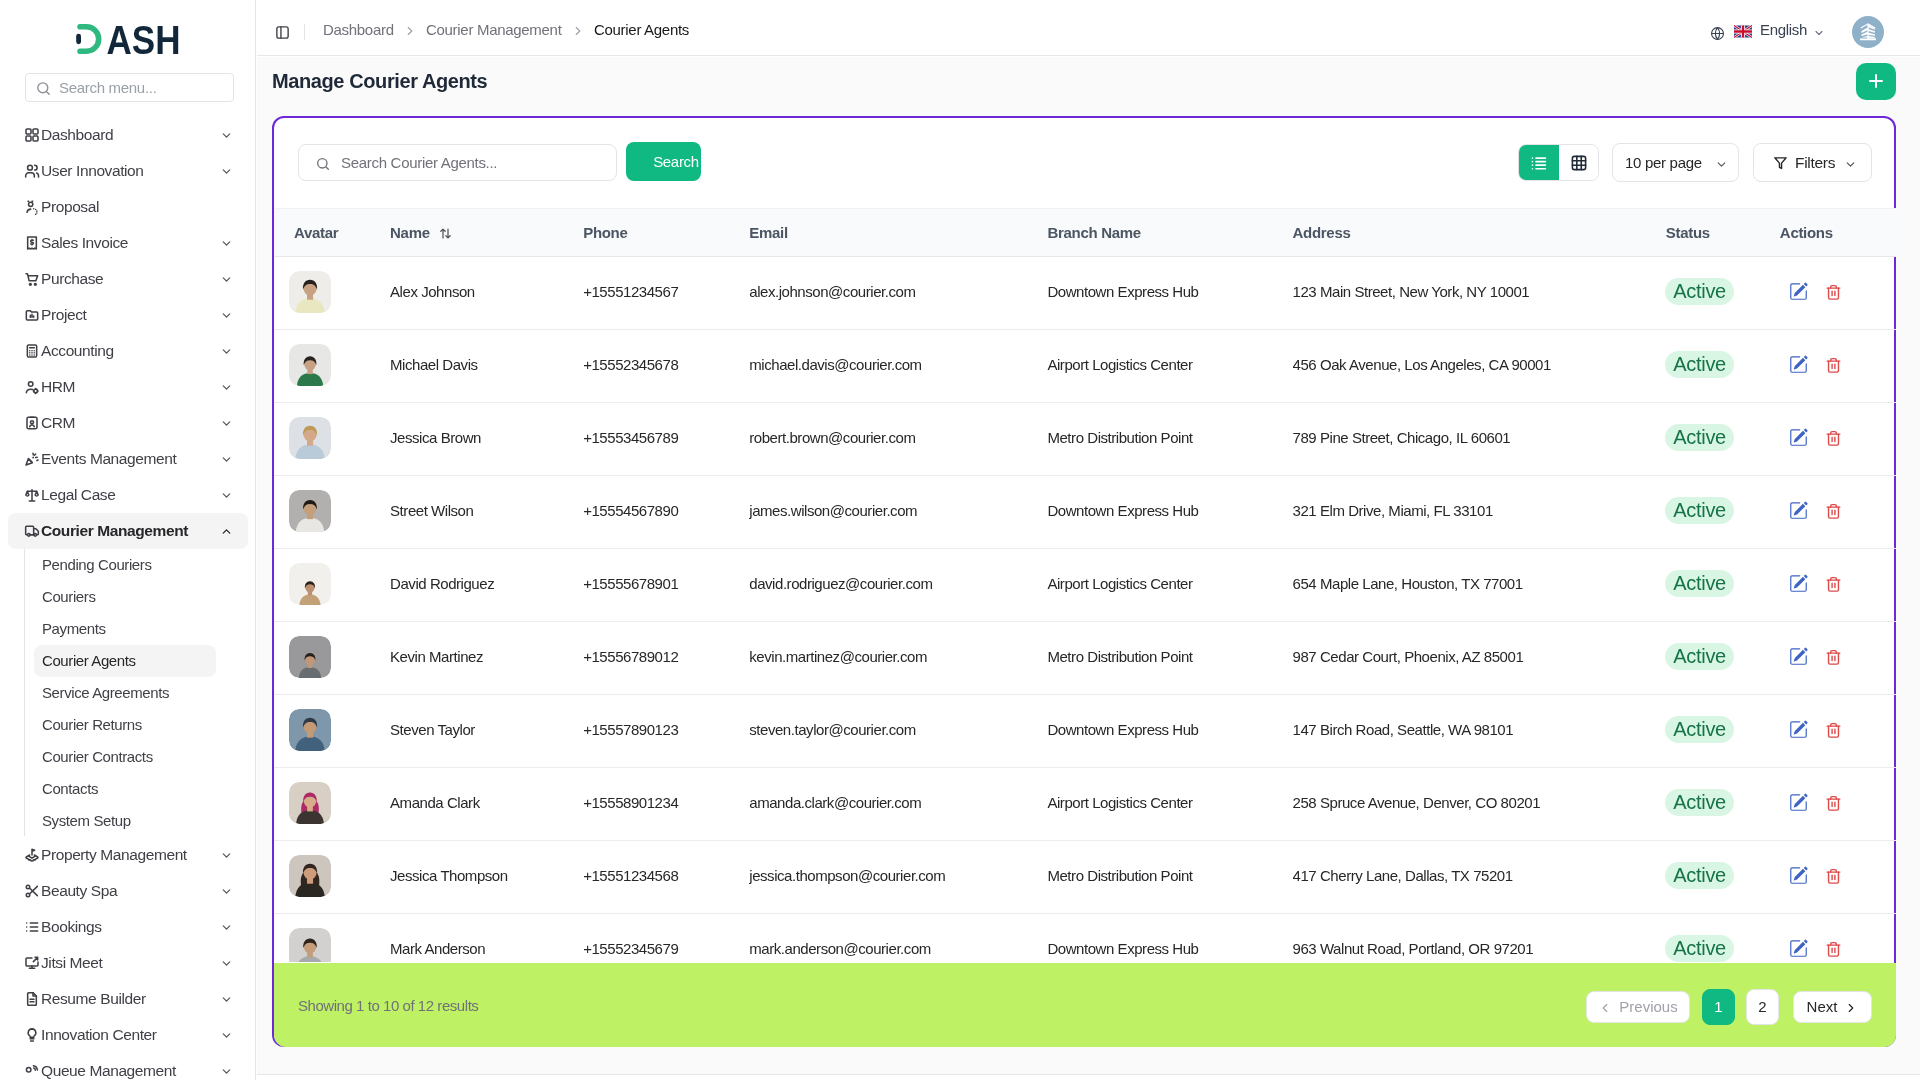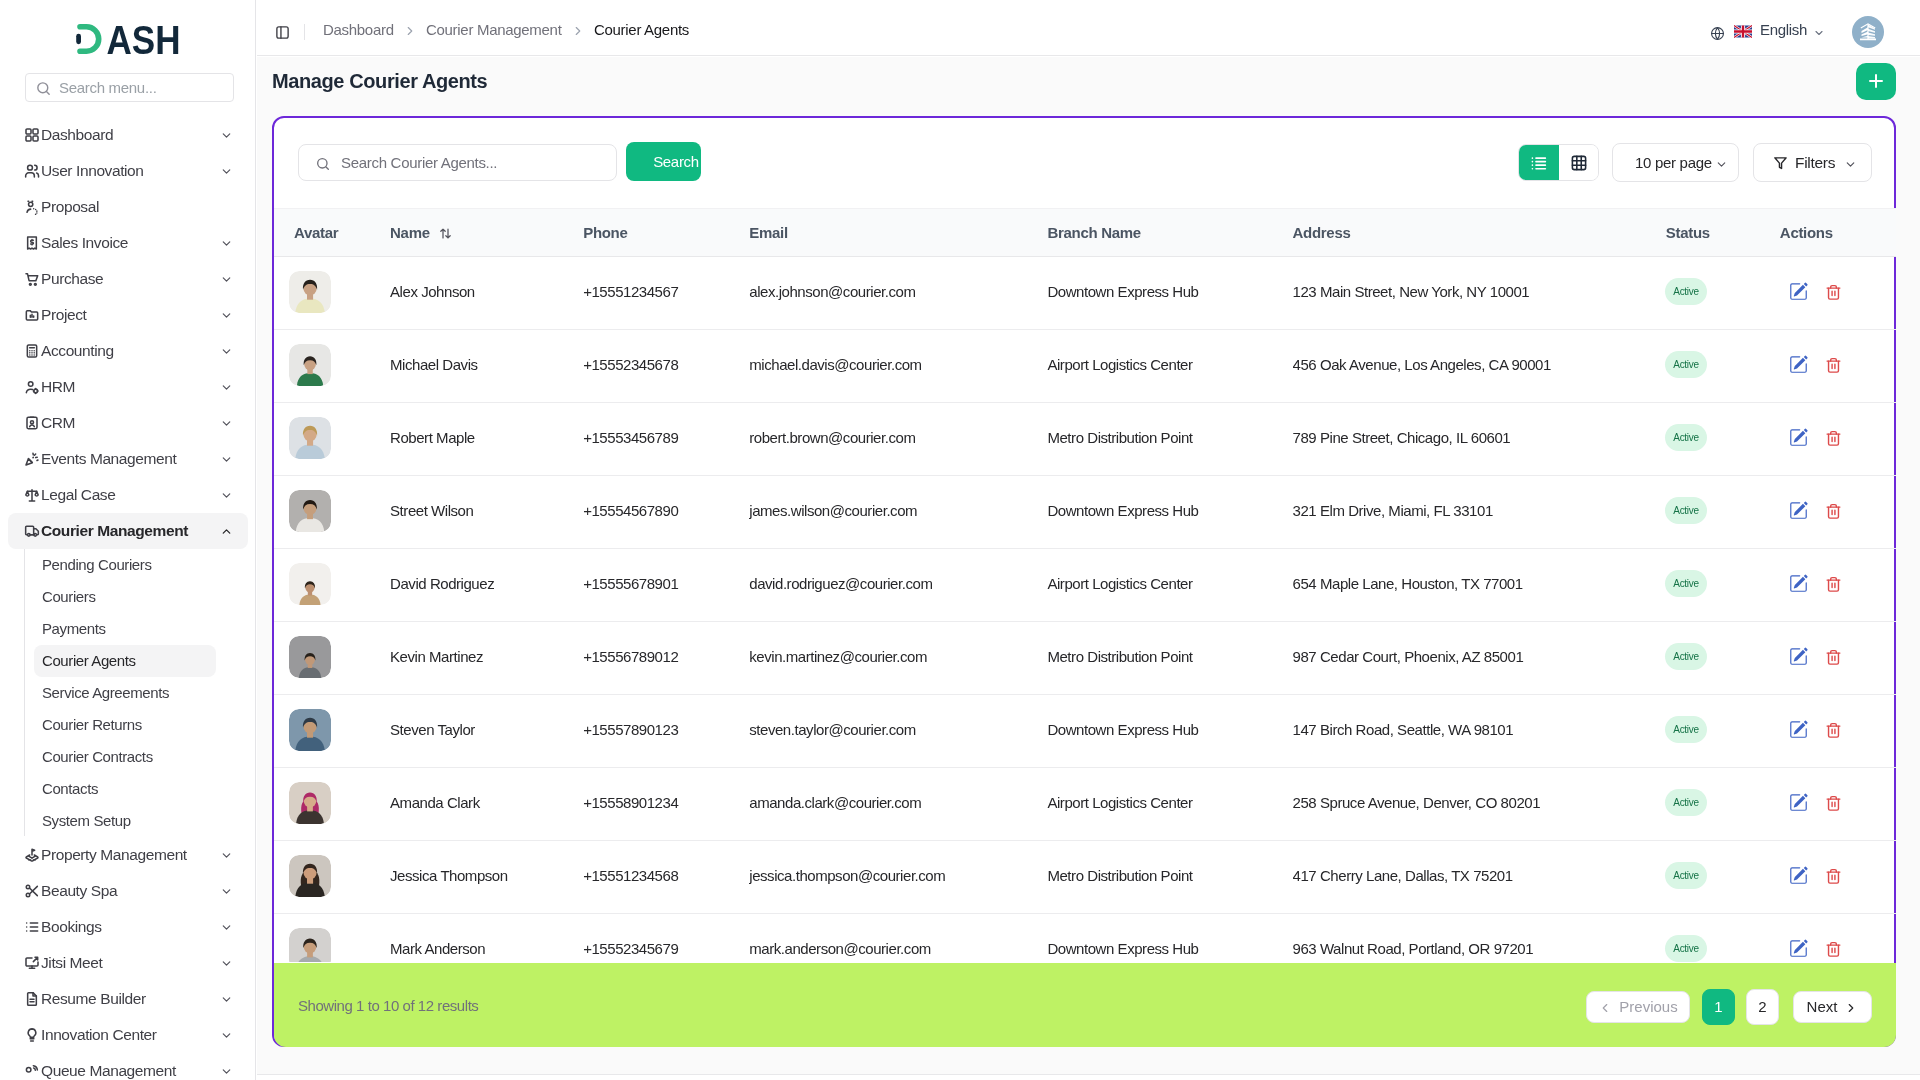--- a/index.html
+++ b/index.html
@@ -38,31 +38,31 @@
   border-radius:8px;color:#71717a;font-size:15px;letter-spacing:-0.3px;line-height:35px;padding-left:42px;background:#fff;}
 #searchin svg{position:absolute;left:16px;top:11px;}
 #searchbtn{position:absolute;left:352px;top:24px;width:75px;height:39px;background:#10b981;border-radius:8px;
   color:#fff;font-size:15px;letter-spacing:-0.3px;text-align:center;line-height:39px;padding-left:25px;}
 #toggle{position:absolute;left:1244px;top:26px;width:81px;height:37px;border:1px solid #e4e4e7;border-radius:8px;overflow:hidden;background:#fff;}
 #toggle .half{position:absolute;top:0;width:40px;height:35px;}
 #toggle .h1{left:0;background:#10b981;}
 #toggle .h2{left:40px;background:#fff;}
 #toggle svg{position:absolute;left:11px;top:9px;}
 #perpage{position:absolute;left:1338px;top:25px;width:127px;height:39px;border:1px solid #e4e4e7;border-radius:8px;
-  font-size:15px;letter-spacing:-0.3px;color:#27272a;line-height:37px;padding-left:22px;background:#fff;}
+  font-size:15px;letter-spacing:-0.3px;color:#27272a;line-height:37px;padding-left:12px;background:#fff;}
 #filters{position:absolute;left:1479px;top:25px;width:119px;height:39px;border:1px solid #e4e4e7;border-radius:8px;
   font-size:15.5px;letter-spacing:-0.3px;color:#27272a;line-height:37px;background:#fff;}
 
 #tblwrap{position:absolute;left:0;top:90px;width:1622px;height:754px;overflow:hidden;}
 table{border-collapse:collapse;table-layout:fixed;width:1622px;}
 th{background:#f9fafb;height:48px;font-size:15px;letter-spacing:-0.3px;font-weight:bold;color:#4b5563;text-align:left;
   border-bottom:1px solid #e8e8ea;border-top:1px solid #f1f1f3;}
 td{height:73px;padding-bottom:3px;font-size:15px;letter-spacing:-0.45px;color:#27272a;border-bottom:1px solid #ececee;white-space:nowrap;overflow:hidden;}
 .badge{display:inline-block;padding:0 8.5px;height:27px;line-height:27px;border-radius:999px;
-  background:#d9f6e5;color:#157347;font-size:10px;letter-spacing:-0.3px;text-align:center;}
+  background:#d9f6e5;color:#157347;font-size:20px;letter-spacing:-0.3px;text-align:center;}
 .act svg{vertical-align:middle;}
 .av{border-radius:10px;display:block;margin-left:15px;}
 
 #cfoot{position:absolute;left:0;top:845px;width:1622px;height:84px;background:#bef264;
   border-radius:0 0 12px 12px;}
 #cfoot .info{position:absolute;left:24px;top:0;line-height:85px;font-size:15px;letter-spacing:-0.45px;color:#71717a;}
 .pbtn{position:absolute;border:1px solid #e4e4e7;border-radius:8px;background:#fff;font-size:15px;text-align:center;}
 </style>
 </head>
 <body>
@@ -486,21 +486,21 @@
                   <rect width="42" height="42" fill="#dde1e5"></rect>
                   <g transform="translate(1.1 2.1) scale(0.95)">
                     <path d="M5.5 42 c.8-10.5 7-15.2 15.5-15.2 s14.7 4.7 15.5 15.2 Z" fill="#b9cbd9"></path>
                     <rect x="17.8" y="20" width="6.4" height="8" fill="#d3a987"></rect>
                     <ellipse cx="21" cy="15.8" rx="7" ry="7.8" fill="#d3a987"></ellipse>
                     <path d="M13.6 17.5 c-.7-6 2.4-10.4 7.4-10.4 s8.1 4.4 7.4 10.4 c-1.3-4-3.3-5.9-7.4-5.9 s-6.1 1.9-7.4 5.9 Z" fill="#bd9a58"></path>
                   </g>
                 </g>
               </svg>
             </td>
-            <td>Robert Maple</td>
+            <td>Jessica Brown</td>
             <td>+15553456789</td>
             <td>robert.brown@courier.com</td>
             <td>Metro Distribution Point</td>
             <td>789 Pine Street, Chicago, IL 60601</td>
             <td style="padding-left:18px"><span class="badge">Active</span></td>
             <td class="act" style="padding-left:17px"><svg width="19" height="19" viewBox="0 0 16 16" fill="#3e63c4">
                 <path d="M15.502 1.94a.5.5 0 0 1 0 .706L14.459 3.69l-2-2L13.502.646a.5.5 0 0 1 .707 0l1.293 1.293zm-1.75 2.456-2-2L4.939 9.21a.5.5 0 0 0-.121.196l-.805 2.414a.25.25 0 0 0 .316.316l2.414-.805a.5.5 0 0 0 .196-.12l6.813-6.814z"></path>
                 <path d="M1 13.5A1.5 1.5 0 0 0 2.5 15h11a1.5 1.5 0 0 0 1.5-1.5v-6a.5.5 0 0 0-1 0v6a.5.5 0 0 1-.5.5h-11a.5.5 0 0 1-.5-.5v-11a.5.5 0 0 1 .5-.5H9a.5.5 0 0 0 0-1H2.5A1.5 1.5 0 0 0 1 2.5v11z"></path>
               </svg><span style="display:inline-block;width:17px"></span><svg width="17" height="18" viewBox="0 0 24 24" fill="none" stroke="#dd4a4a" stroke-width="2" stroke-linecap="round" stroke-linejoin="round">
                 <path d="M3 6.5h18"></path>

